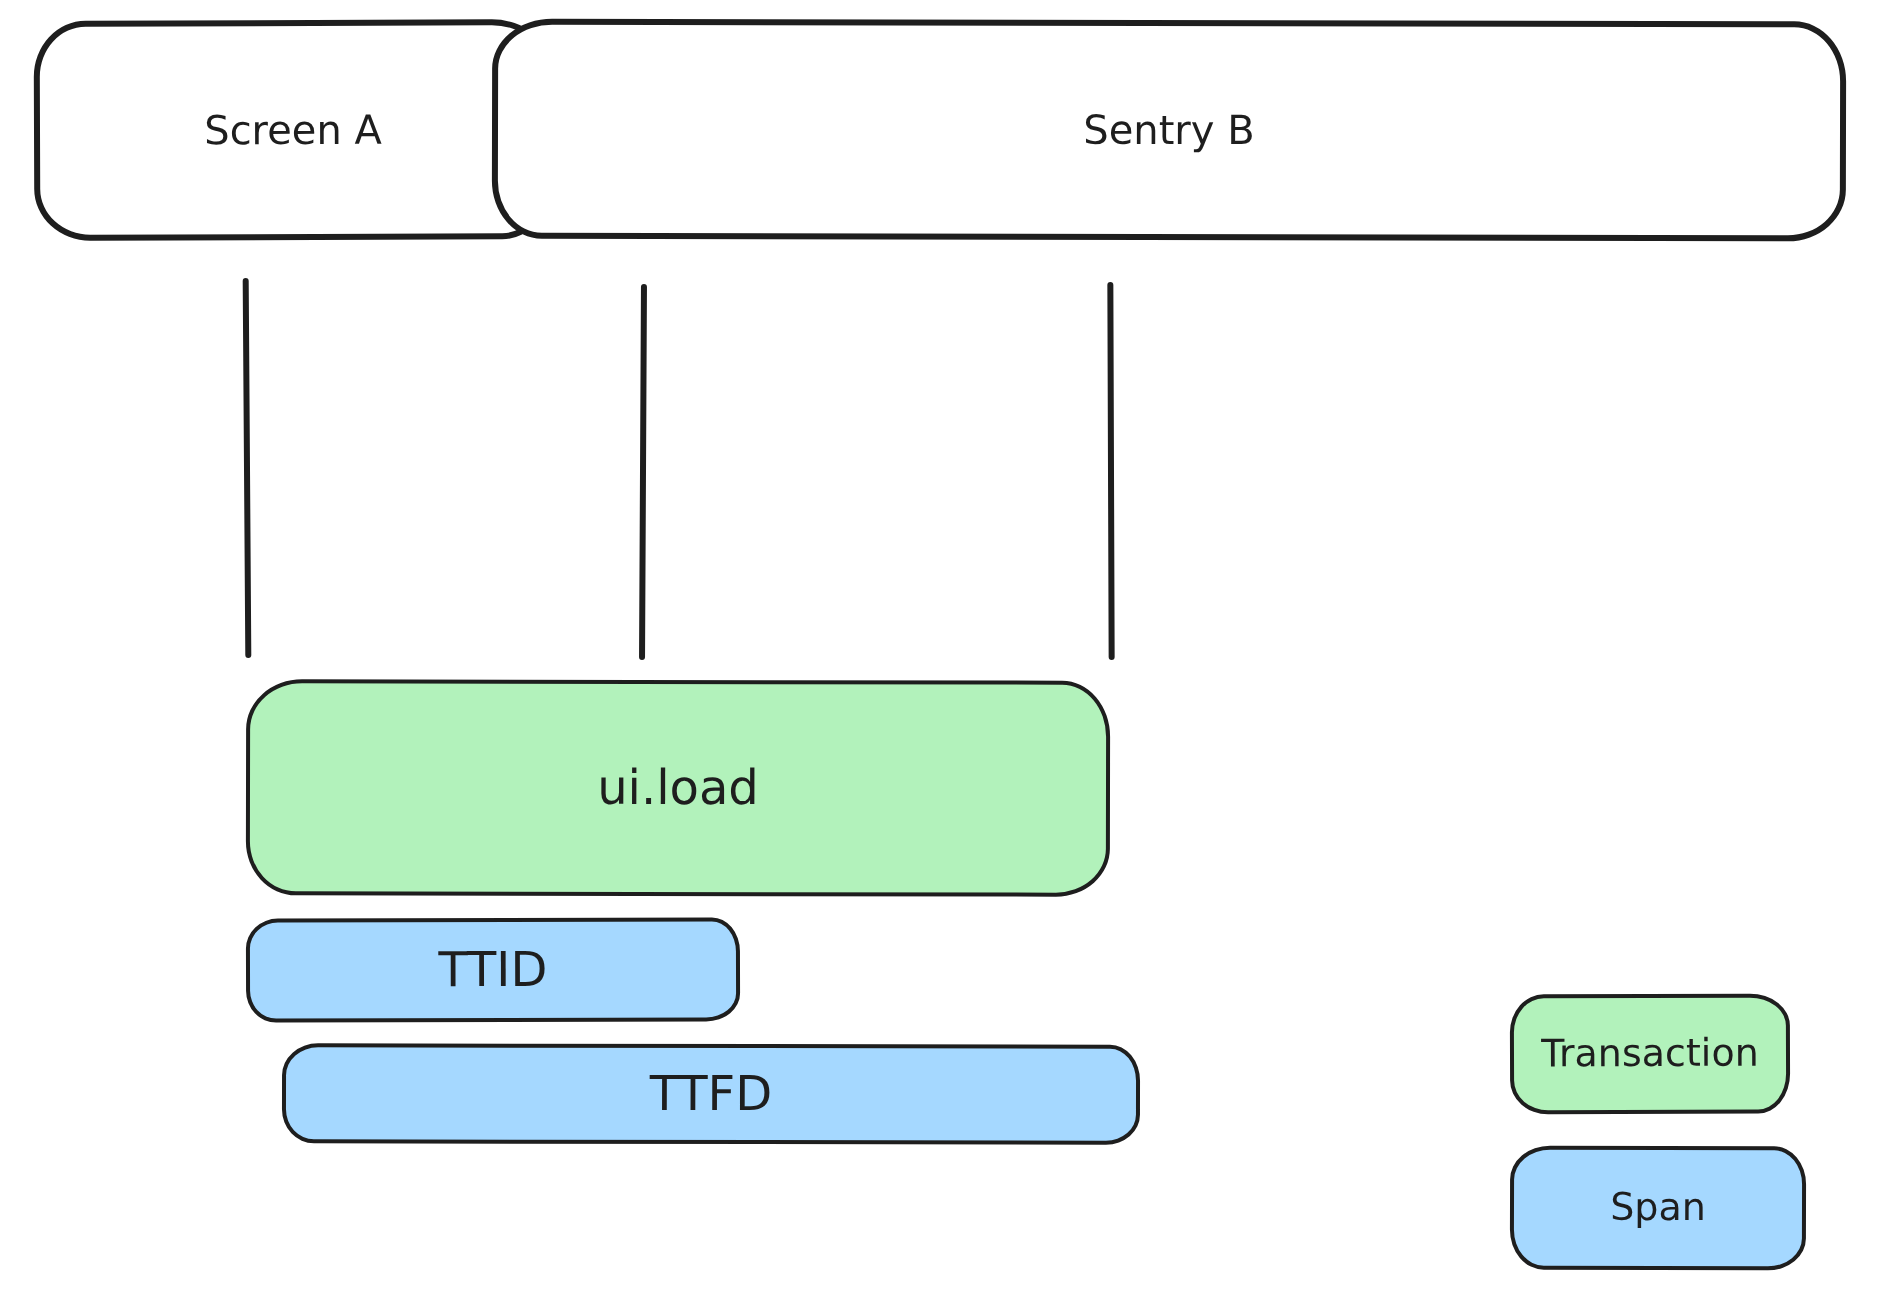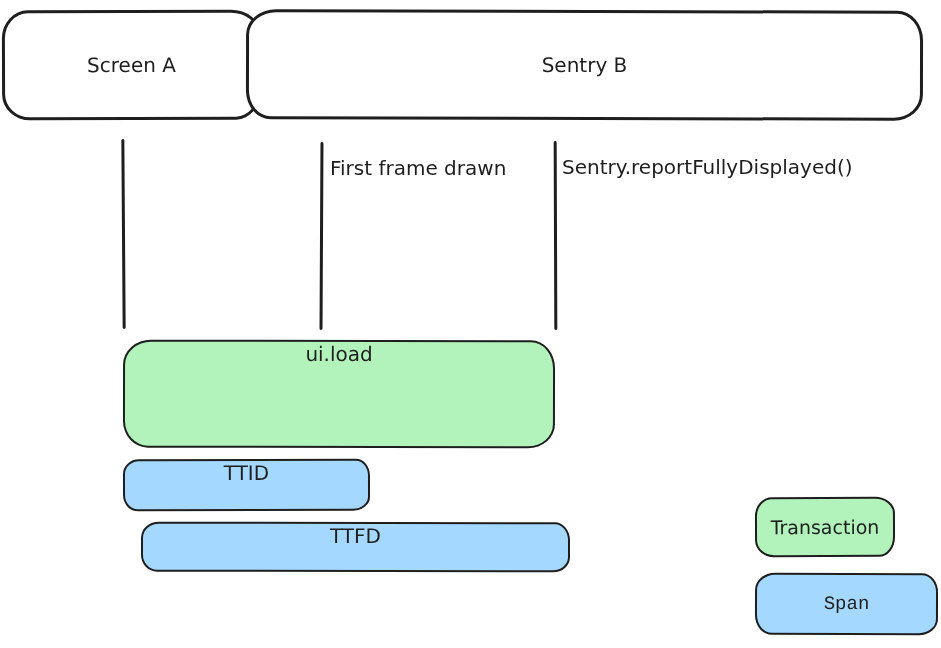--- a/index.html
+++ b/index.html
@@ -21,21 +21,21 @@
     position: absolute;
     box-sizing: border-box;
     border: 3px solid var(--stroke, #1e1e1e);
     background: #ffffff;
     display: flex;
     align-items: center;
     justify-content: center;
     font-size: 20px;
   }
   .screen-a {
-    left: 2px; top: 10px; width: 259px; height: 110px;
+    left: 17px; top: 10px; width: 259px; height: 110px;
     border-radius: 26px 30px 25px 28px / 28px 25px 30px 26px;
     transform: rotate(-0.2deg);
   }
   .screen-b {
     left: 246px; top: 10px; width: 677px; height: 110px;
     border-radius: 30px 26px 29px 25px / 25px 30px 26px 29px;
     transform: rotate(0.12deg);
   }
   
   .event-line {
@@ -56,22 +56,23 @@
   }
   .label-1 { left: 131px; top: 150px; }
   .label-2 { left: 330px; top: 156px; }
   .label-3 { left: 562px; top: 155px; }
   
   .bar {
     position: absolute;
     box-sizing: border-box;
     border: 2.5px solid var(--stroke, #1e1e1e);
     display: flex;
+    align-items: center;
     justify-content: center;
-    font-size: 20px;
+    font-size: 24px;
   }
   .bar-green { background: var(--green, #b2f2bb); }
   .bar-blue  { background: var(--blue, #a5d8ff); }
   .bar-uiload {
     left: 123px; top: 340px; width: 432px; height: 108px;
     border-radius: 28px 24px 27px 25px / 25px 28px 24px 27px;
     transform: rotate(0.1deg);
   }
   .bar-ttid {
     left: 123px; top: 459px; width: 247px; height: 52px;
@@ -93,45 +94,42 @@
     justify-content: center;
     font-size: 19px;
   }
   .legend-transaction {
     left: 755px; top: 497px; width: 140px; height: 60px;
     background: var(--green, #b2f2bb);
     border-radius: 17px 20px 16px 19px / 19px 16px 20px 17px;
     transform: rotate(-0.2deg);
   }
   .legend-span {
-    left: 755px; top: 573px; width: 183px; height: 62px;
+    left: 755px; top: 573px; width: 148px; height: 62px;
     background: var(--blue, #a5d8ff);
     border-radius: 20px 16px 19px 17px / 17px 19px 16px 20px;
     transform: rotate(0.15deg);
-    font-family: Liberation Mono, monospace;
   }
 </style>
 </head>
 <body>
 
 <div class="canvas">
 
   <div class="screen-box screen-a">
     <span>Screen A</span>
   </div>
   <div class="screen-box screen-b">
     <span>Sentry B</span>
   </div>
 
   <div class="event-line line-1"></div>
   <div class="event-line line-2"></div>
   <div class="event-line line-3"></div>
 
-  <div class="event-label label-2">First frame drawn</div>
-  <div class="event-label label-3">Sentry.reportFullyDisplayed()</div>
 
   <div class="bar bar-green bar-uiload">
     <span>ui.load</span>
   </div>
   <div class="bar bar-blue bar-ttid">
     <span>TTID</span>
   </div>
   <div class="bar bar-blue bar-ttfd">
     <span>TTFD</span>
   </div>

